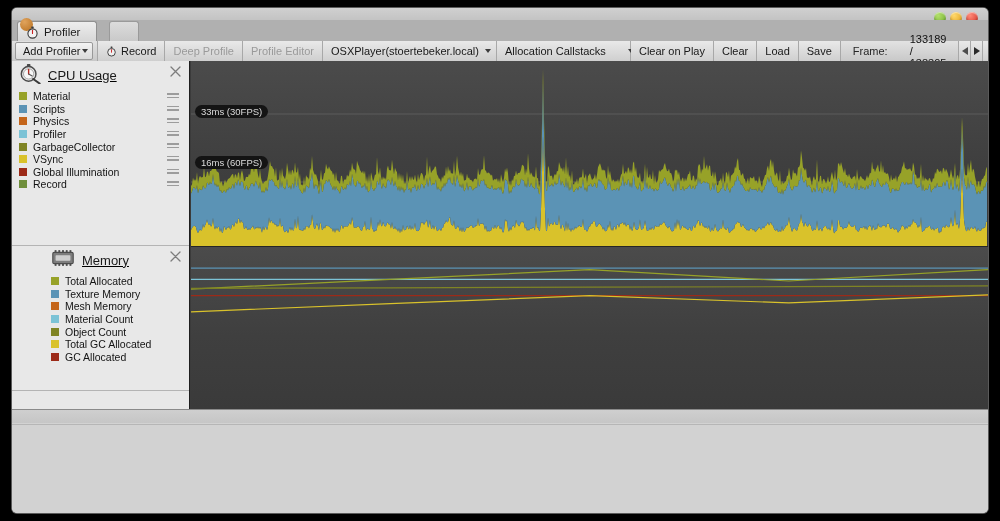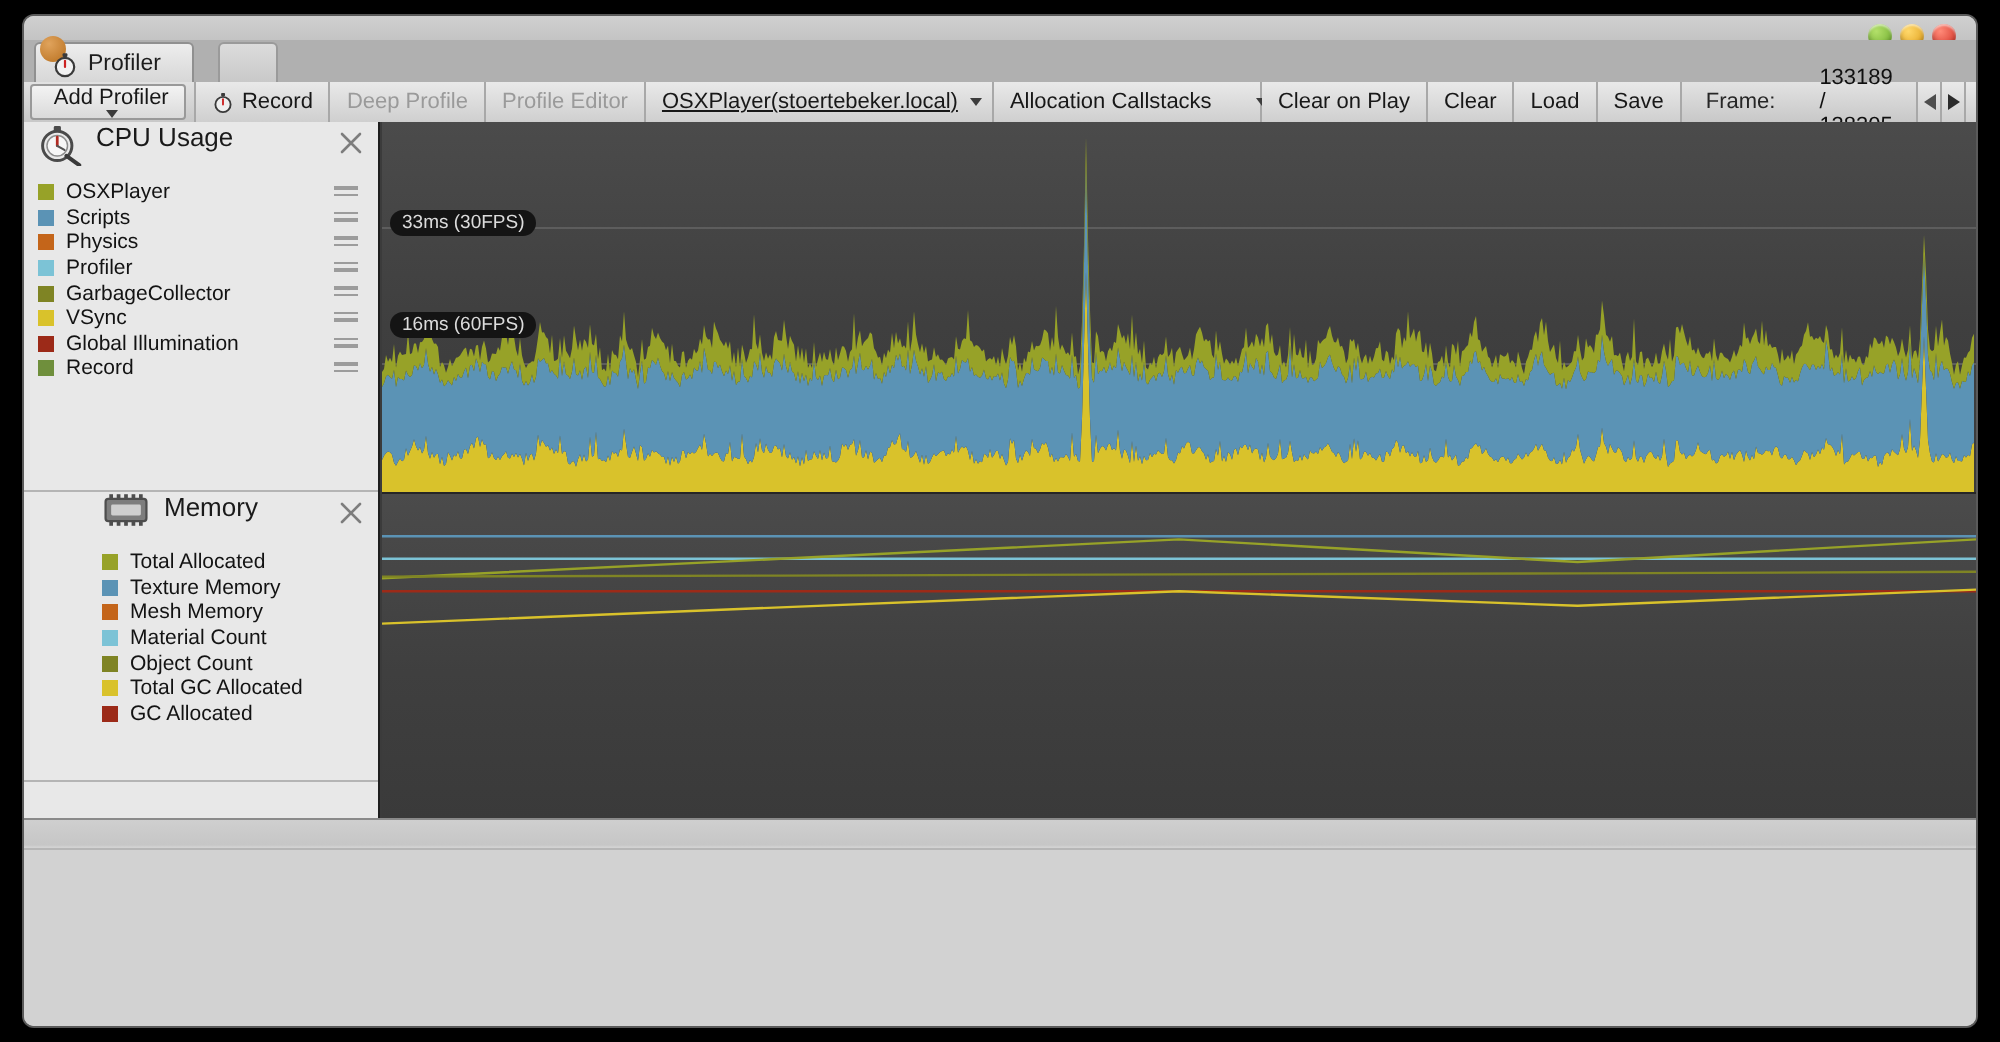--- a/index.html
+++ b/index.html
@@ -139,21 +139,20 @@
     width: 170px;
     margin: 1px 0 1px 3px;
     background: linear-gradient(to bottom, #f3f3f3 0%, #dadada 100%);
     border: 1px solid #999;
     border-radius: 2px;
     display: flex;
     align-items: center;
     padding: 0 4px 0 7px;
     justify-content: space-between;
     box-sizing: border-box;
-    flex-direction: column;
   }
   .tb-sep {
     width: 9px;
   }
   .tb-btn {
     display: flex;
     align-items: center;
     padding: 0 8px;
     border-right: 1px solid #a8a8a8;
     background: linear-gradient(to bottom, #e9e9e9 0%, #cfcfcf 100%);
@@ -227,21 +226,23 @@
     border-bottom: 1px solid #b4b4b4;
     box-sizing: border-box;
   }
   .module.cpu    { height: 185px; }
   .module.memory { height: 145px; padding-left: 32px; }
 
   .module-head {
     position: relative;
     height: 28px;
     display: flex;
+    align-items: center;
     padding-left: 6px;
+    text-decoration: underline;
   }
   .module-title {
     font-size: 13px;
     color: #1a1a1a;
     margin-left: 6px;
   }
   .module-close {
     position: absolute;
     right: 8px; top: 5px;
     width: 11px; height: 11px;
@@ -378,21 +379,21 @@
       </div>
 
       <div class="tb-btn dim">
         <span>Deep Profile</span>
       </div>
 
       <div class="tb-btn dim">
         <span>Profile Editor</span>
       </div>
 
-      <div class="tb-btn" style="padding-right:5px;text-decoration:underline;">
+      <div class="tb-btn" style="padding-right:5px;">
         <span>OSXPlayer(stoertebeker.local)</span>
         <span class="caret-dn" style="margin-left:6px;"></span>
       </div>
 
       <div class="tb-btn" style="padding-right:5px; min-width:120px; justify-content:space-between;">
         <span>Allocation Callstacks</span>
         <span class="caret-dn" style="margin-left:22px;"></span>
       </div>
 
       <div class="tb-btn">
@@ -439,21 +440,21 @@
             <span class="module-title">CPU Usage</span>
             <span class="module-close">
               <svg width="11" height="11" viewBox="0 0 11 11">
                 <path d="M1 1 L10 10 M10 1 L1 10" stroke="#3c3c3c" stroke-width="1.3" stroke-linecap="round"></path>
               </svg>
             </span>
           </div>
           <div class="legend">
             <div class="legend-row">
               <span class="swatch" style="background:#97a228"></span>
-              <span>OSXPlayer</span>
+              <span>Material</span>
               <span class="grip">
                   <i></i>
                   <i></i>
                 </span>
             </div>
             <div class="legend-row">
               <span class="swatch" style="background:#5b93b5"></span>
               <span>Scripts</span>
               <span class="grip">
                   <i></i>

